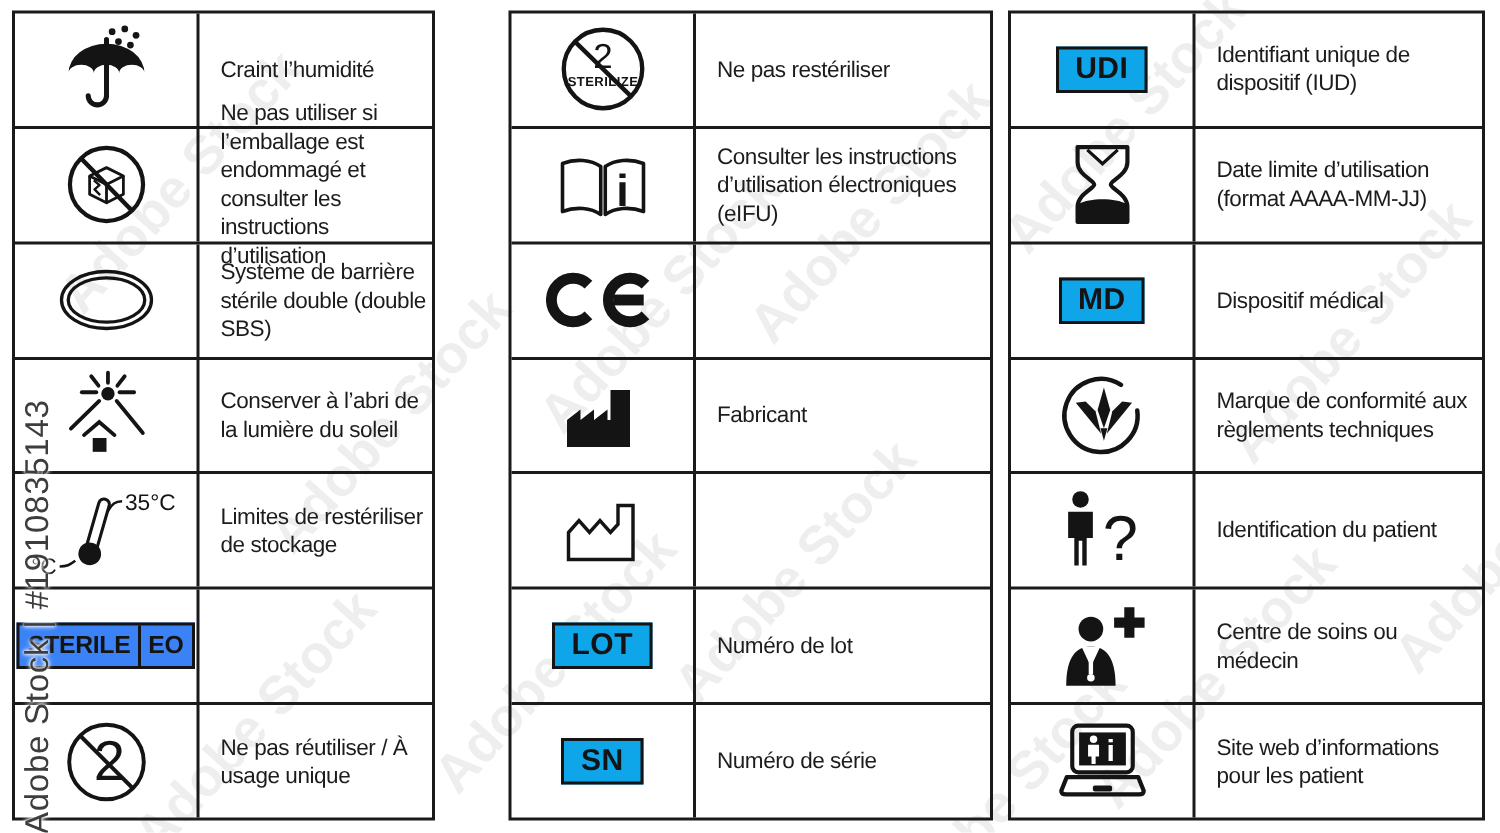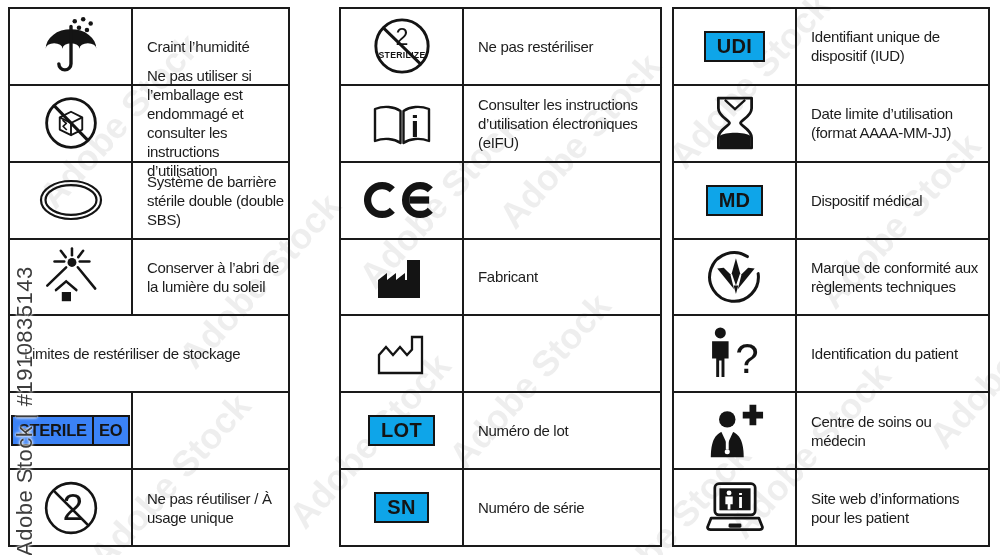--- a/index.html
+++ b/index.html
@@ -127,20 +127,32 @@
             <path d="M39 22 L57 44"></path>
           <path d="M16.5 45.5 L27 36.5 L37.5 45.5"></path>
         </g>
         <rect x="22.5" y="47.5" width="9.5" height="9.5" fill="#141414"></rect>
       </svg>
     </div>
     <div class="desc">Conserver à l’abri de la lumière du soleil</div>
   </div>
 
   <div class="row">
+    <div class="sym">
+      <svg width="106" height="62" viewBox="0 0 112 64">
+        <g transform="rotate(16 44 48)">
+          <rect x="40.5" y="8" width="7.5" height="38" rx="3.75" fill="none" stroke="#141414" stroke-width="2.2"></rect>
+          <circle cx="44.2" cy="48" r="8" fill="#141414"></circle>
+        </g>
+        <path d="M57 18 C60 13 62 11 67 11" fill="none" stroke="#141414" stroke-width="1.8"></path>
+        <path d="M34 53 C30 56 28 57 23 57" fill="none" stroke="#141414" stroke-width="1.8"></path>
+        <text x="69" y="17" font-size="16" fill="#141414">35°C</text>
+        <text x="3" y="62" font-size="16" fill="#141414">°C</text>
+      </svg>
+    </div>
     <div class="desc">Limites de restériliser de stockage</div>
   </div>
 
   <div class="row">
     <div class="sym">
       <div class="sterile-box">
         <span class="st">STERILE</span>
         <span class="eo">EO</span>
       </div>
     </div>

